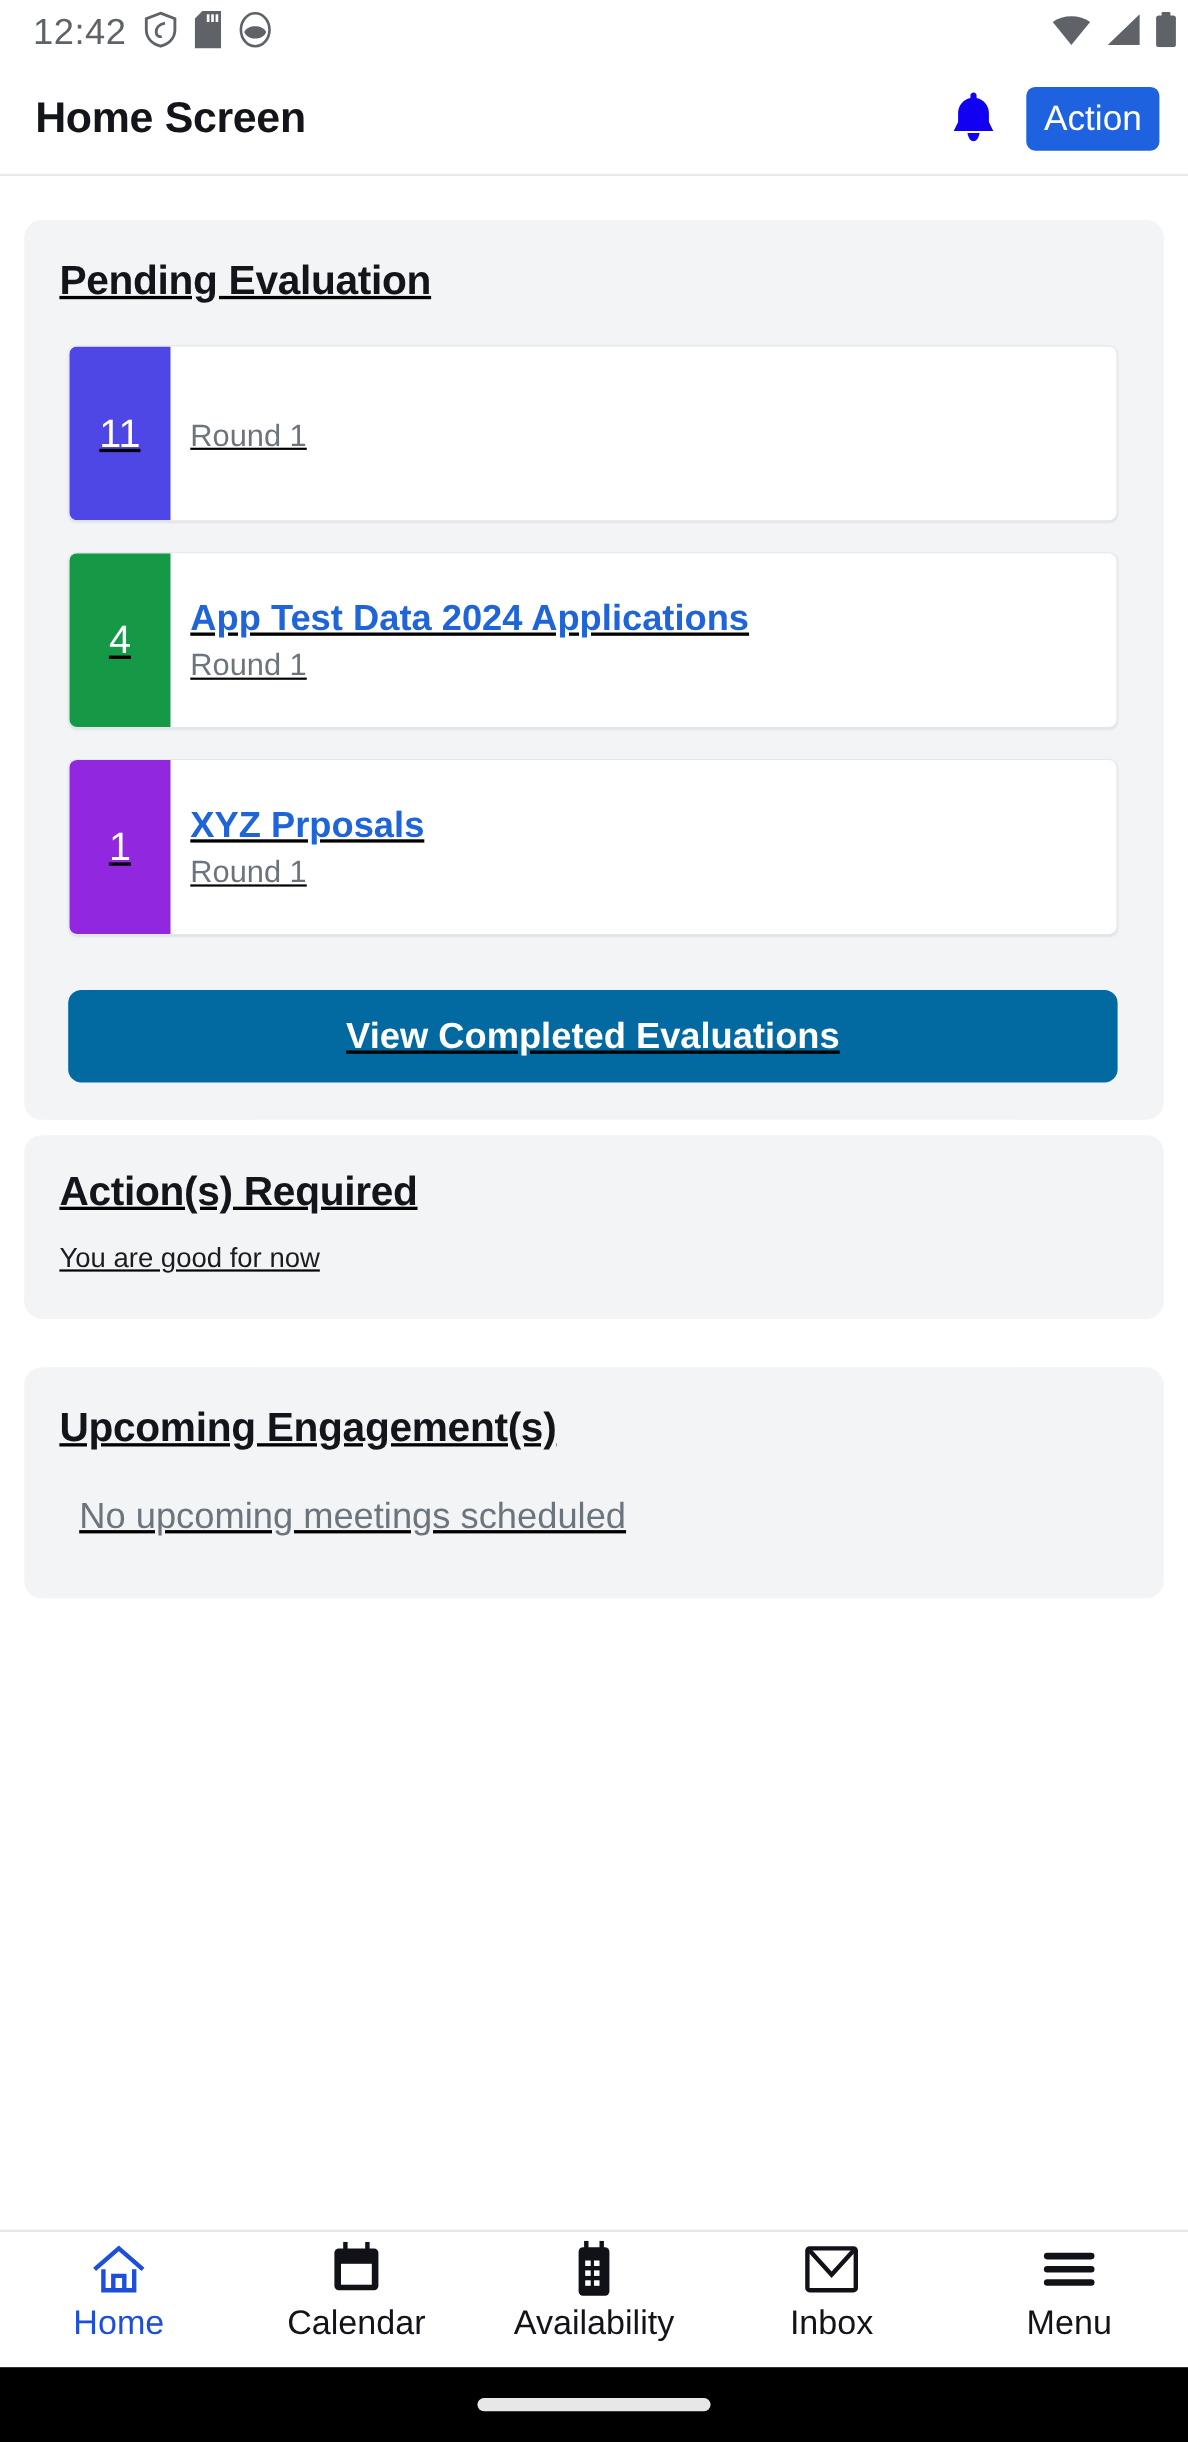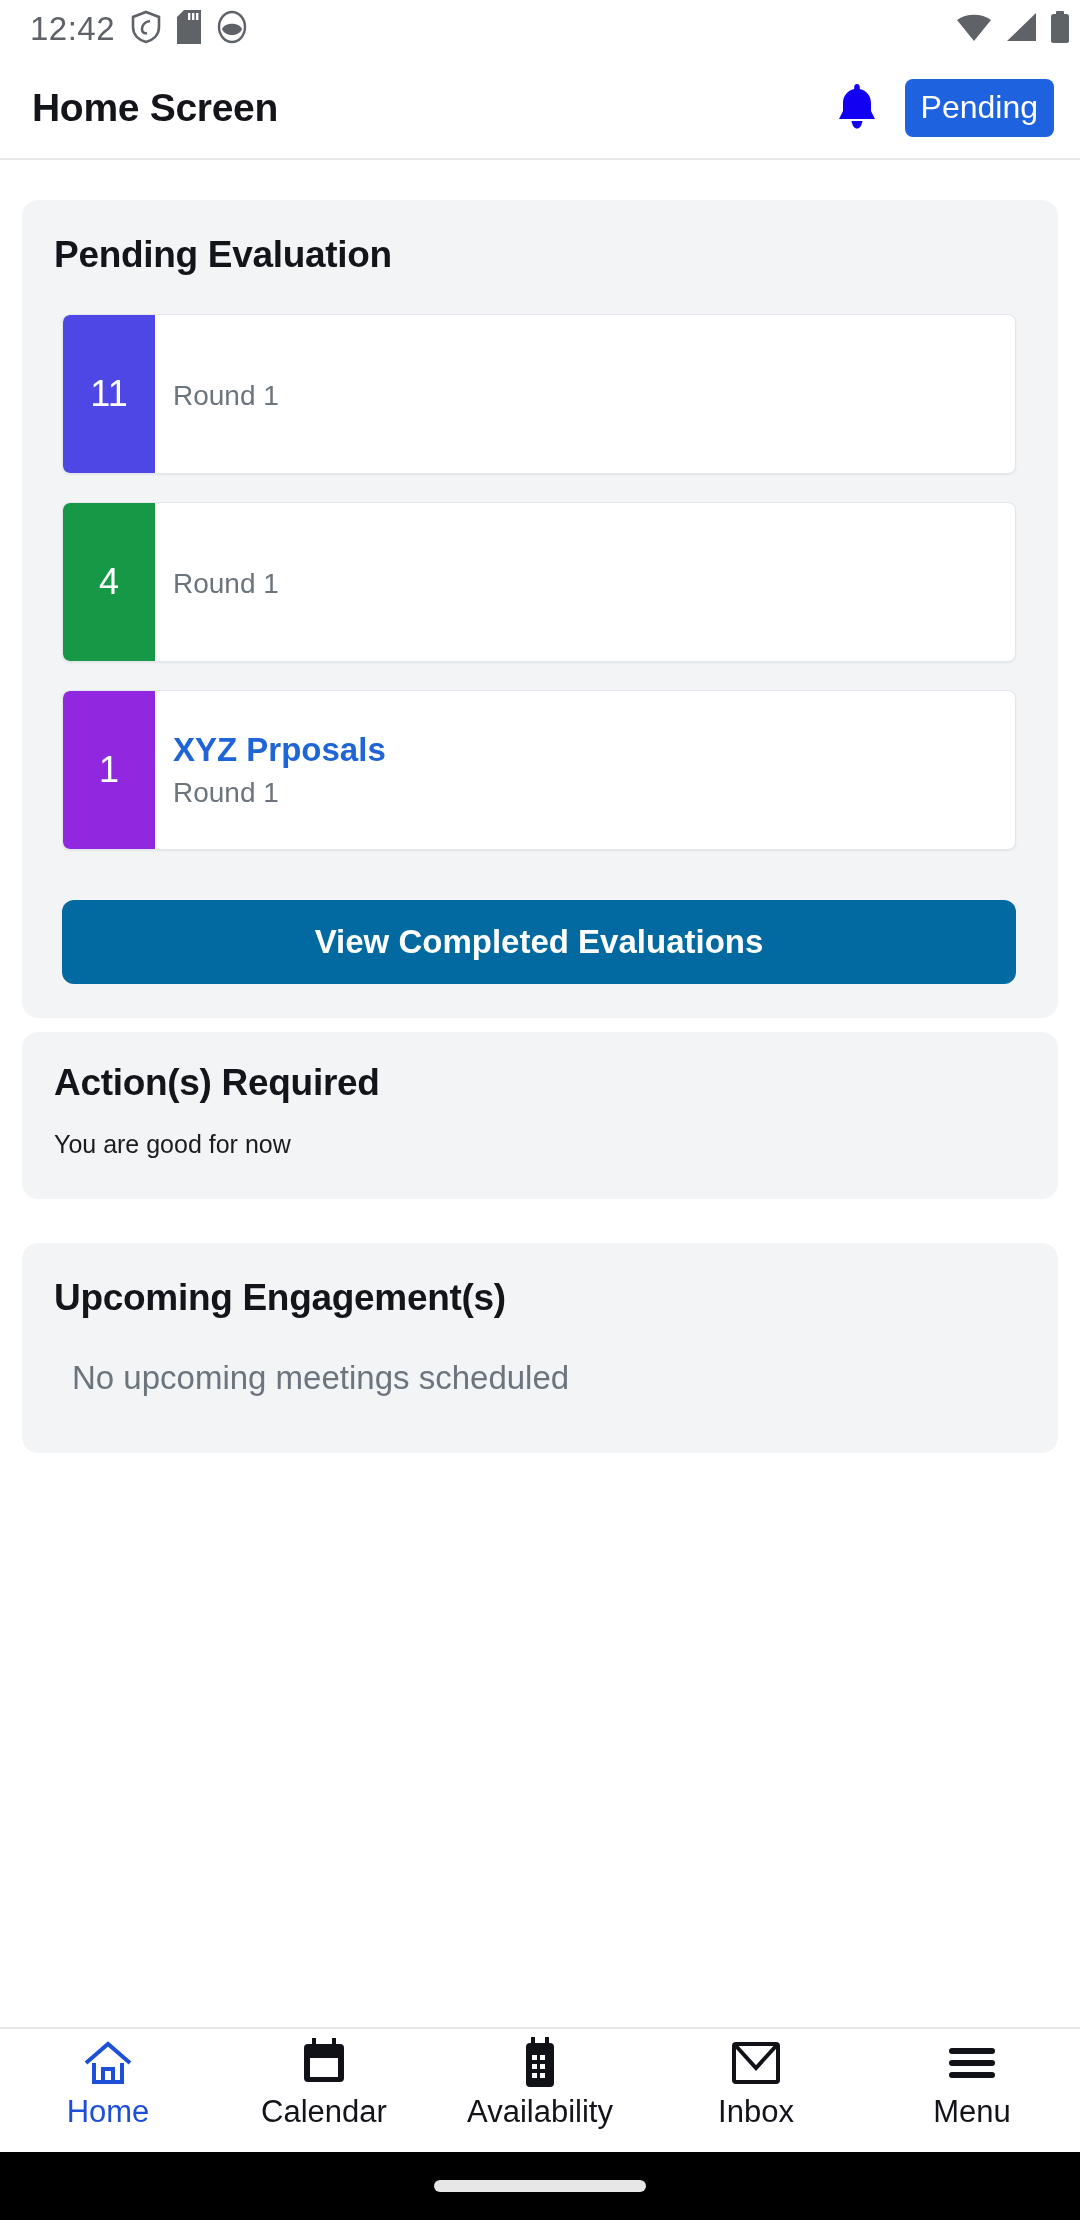--- a/index.html
+++ b/index.html
@@ -36,21 +36,21 @@
   .bell-btn { width:52px; height:54px; display:flex; align-items:center; justify-content:center; }
   .logout-btn {
     background:#1f62e0; color:#ffffff;
     font-size:32px; font-weight:normal;
     border:none; border-radius:8px;
     padding:10px 16px 12px; line-height:1;
     height:58px; display:flex; align-items:center; justify-content:center;
   }
 
   
-  .content { flex:1 1 auto; background:#ffffff; padding:40px 22px 0; overflow:hidden; }
+  .content { flex:1 1 auto; background:#ffffff; padding:40px 22px 0; overflow:hidden;text-decoration:underline; }
 
   .card {
     background:#f2f4f6;
     border-radius:16px;
     padding:34px 32px 38px;
   }
   .card-title { font-size:37px; font-weight:bold; color:#14151a; letter-spacing:-.3px; }
 
   
   .pending-card { padding-bottom:34px; }
@@ -167,41 +167,42 @@
     <div class="appbar-title">Home Screen</div>
     <div class="appbar-actions">
       <div class="bell-btn">
         <span>
           <svg width="44" height="50" viewBox="0 0 44 50">
             <path d="M22 3 C23.6 3 24.8 4.2 24.8 5.8 V8 C31.5 9.4 36 15 36 22 V30 L40 38 H4 L8 30 V22 C8 15 12.5 9.4 19.2 8 V5.8 C19.2 4.2 20.4 3 22 3 Z" fill="#1100f2"></path>
             <path d="M16.5 40 C17.4 45 19.4 47.5 22 47.5 C24.6 47.5 26.6 45 27.5 40 Z" fill="#1100f2"></path>
           </svg>
         </span>
       </div>
-      <button class="logout-btn">Pending</button>
+      <button class="logout-btn">Action</button>
     </div>
   </div>
 
   <div class="content">
 
     <section class="card pending-card">
       <div class="card-title">Pending Evaluation</div>
 
       <div class="eval-list">
 
         <div class="eval-row">
           <div class="eval-badge" style="background:#4e46e5">11</div>
           <div class="eval-body">
             <span class="eval-round">Round 1</span>
           </div>
         </div>
 
         <div class="eval-row">
           <div class="eval-badge" style="background:#159947">4</div>
           <div class="eval-body">
+            <span class="eval-name">App Test Data 2024 Applications</span>
             <span class="eval-round">Round 1</span>
           </div>
         </div>
 
         <div class="eval-row">
           <div class="eval-badge" style="background:#9227e0">1</div>
           <div class="eval-body">
             <span class="eval-name">XYZ Prposals</span>
             <span class="eval-round">Round 1</span>
           </div>

